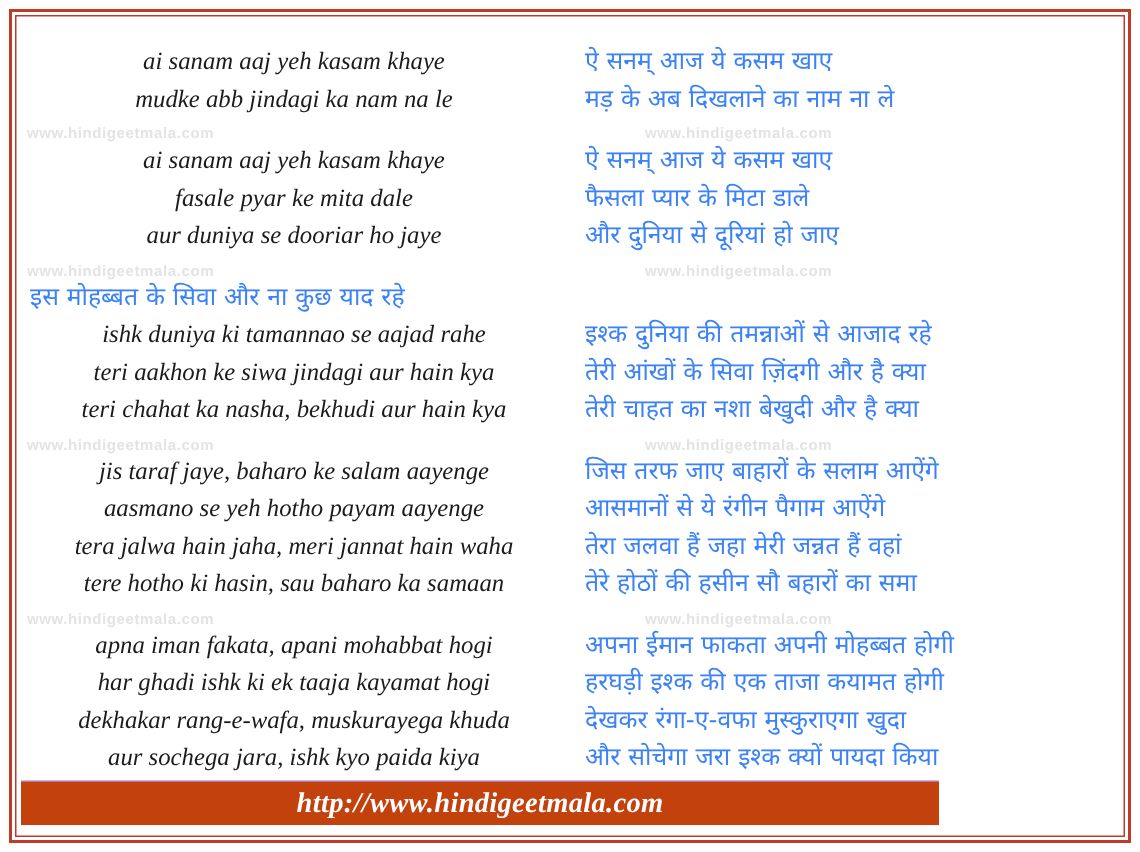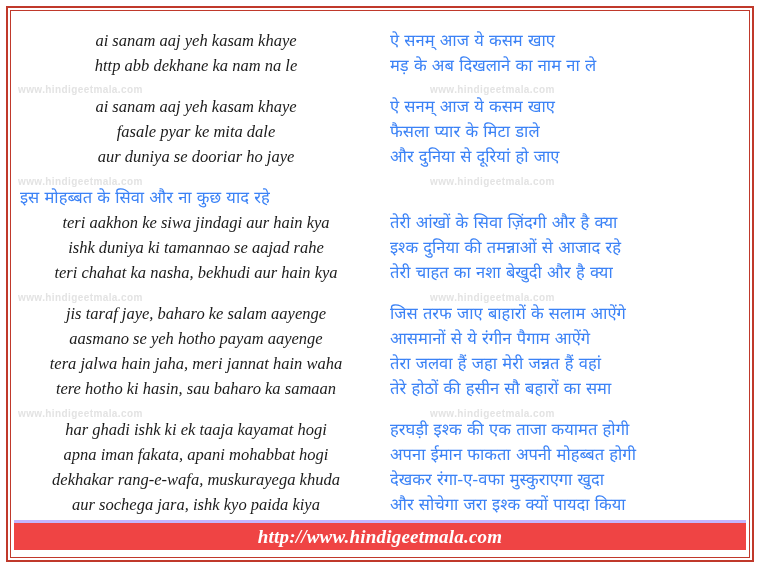--- a/index.html
+++ b/index.html
@@ -97,24 +97,24 @@
   .wm4 { left: 430px; top: 176px; }
   .wm5 { left: 18px;  top: 292px; }
   .wm6 { left: 430px; top: 292px; }
   .wm7 { left: 18px;  top: 408px; }
   .wm8 { left: 430px; top: 408px; }
 
   .footer {
     position: absolute;
     left: 14px;
     top: 520px;
-    width: 732px;
+    width: 612px;
     height: 30px;
-    background: #ef4444;
-    border-top: 3px solid #c4b5fd;
+    background: #c2410c;
+    border-top: 1px solid #c4b5fd;
     display: flex;
     align-items: center;
     justify-content: center;
     box-sizing: border-box;
   }
   .footer a, .footer .site {
     color: #ffffff;
     font-family: "Liberation Serif", serif;
     font-style: italic;
     font-weight: bold;
@@ -141,21 +141,21 @@
   <div class="watermark wm8">www.hindigeetmala.com</div>
 
   <div class="content">
 
     <div class="stanza">
       <div class="line">
         <div class="col-left">ai sanam aaj yeh kasam khaye</div>
         <div class="col-right">ऐ सनम् आज ये कसम खाए</div>
       </div>
       <div class="line">
-        <div class="col-left">http abb dekhane ka nam na le</div>
+        <div class="col-left">mudke abb jindagi ka nam na le</div>
         <div class="col-right">मड़ के अब दिखलाने का नाम ना ले</div>
       </div>
     </div>
 
     <div class="stanza">
       <div class="line">
         <div class="col-left">ai sanam aaj yeh kasam khaye</div>
         <div class="col-right">ऐ सनम् आज ये कसम खाए</div>
       </div>
       <div class="line">
@@ -166,28 +166,28 @@
         <div class="col-left">aur duniya se dooriar ho jaye</div>
         <div class="col-right">और दुनिया से दूरियां हो जाए</div>
       </div>
     </div>
 
     <div class="stanza">
       <div class="line">
         <div class="col-right">इस मोहब्बत के सिवा और ना कुछ याद रहे</div>
       </div>
       <div class="line">
+        <div class="col-left">ishk duniya ki tamannao se aajad rahe</div>
+        <div class="col-right">इश्क दुनिया की तमन्नाओं से आजाद रहे</div>
+      </div>
+      <div class="line">
         <div class="col-left">teri aakhon ke siwa jindagi aur hain kya</div>
         <div class="col-right">तेरी आंखों के सिवा ज़िंदगी और है क्या</div>
       </div>
       <div class="line">
-        <div class="col-left">ishk duniya ki tamannao se aajad rahe</div>
-        <div class="col-right">इश्क दुनिया की तमन्नाओं से आजाद रहे</div>
-      </div>
-      <div class="line">
         <div class="col-left">teri chahat ka nasha, bekhudi aur hain kya</div>
         <div class="col-right">तेरी चाहत का नशा बेखुदी और है क्या</div>
       </div>
     </div>
 
     <div class="stanza">
       <div class="line">
         <div class="col-left">jis taraf jaye, baharo ke salam aayenge</div>
         <div class="col-right">जिस तरफ जाए बाहारों के सलाम आऐंगे</div>
       </div>
@@ -200,26 +200,26 @@
         <div class="col-right">तेरा जलवा हैं जहा मेरी जन्नत हैं वहां</div>
       </div>
       <div class="line">
         <div class="col-left">tere hotho ki hasin, sau baharo ka samaan</div>
         <div class="col-right">तेरे होठों की हसीन सौ बहारों का समा</div>
       </div>
     </div>
 
     <div class="stanza">
       <div class="line">
+        <div class="col-left">apna iman fakata, apani mohabbat hogi</div>
+        <div class="col-right">अपना ईमान फाकता अपनी मोहब्बत होगी</div>
+      </div>
+      <div class="line">
         <div class="col-left">har ghadi ishk ki ek taaja kayamat hogi</div>
         <div class="col-right">हरघड़ी इश्क की एक ताजा कयामत होगी</div>
-      </div>
-      <div class="line">
-        <div class="col-left">apna iman fakata, apani mohabbat hogi</div>
-        <div class="col-right">अपना ईमान फाकता अपनी मोहब्बत होगी</div>
       </div>
       <div class="line">
         <div class="col-left">dekhakar rang-e-wafa, muskurayega khuda</div>
         <div class="col-right">देखकर रंगा-ए-वफा मुस्कुराएगा खुदा</div>
       </div>
       <div class="line">
         <div class="col-left">aur sochega jara, ishk kyo paida kiya</div>
         <div class="col-right">और सोचेगा जरा इश्क क्यों पायदा किया</div>
       </div>
     </div>

